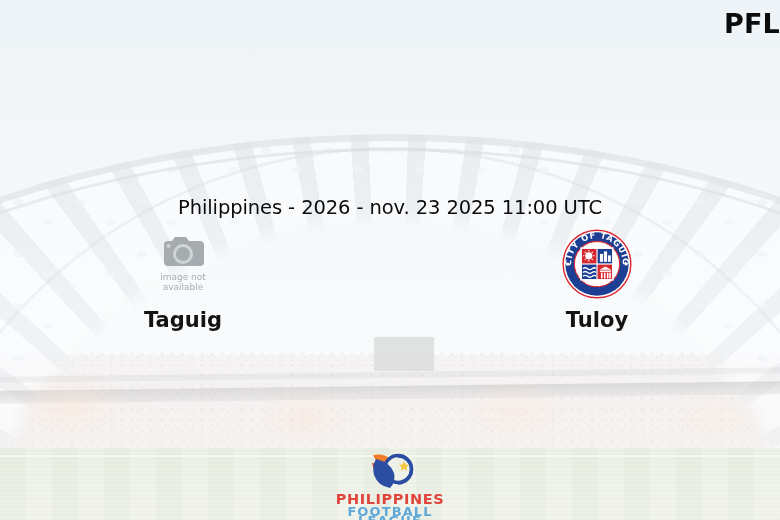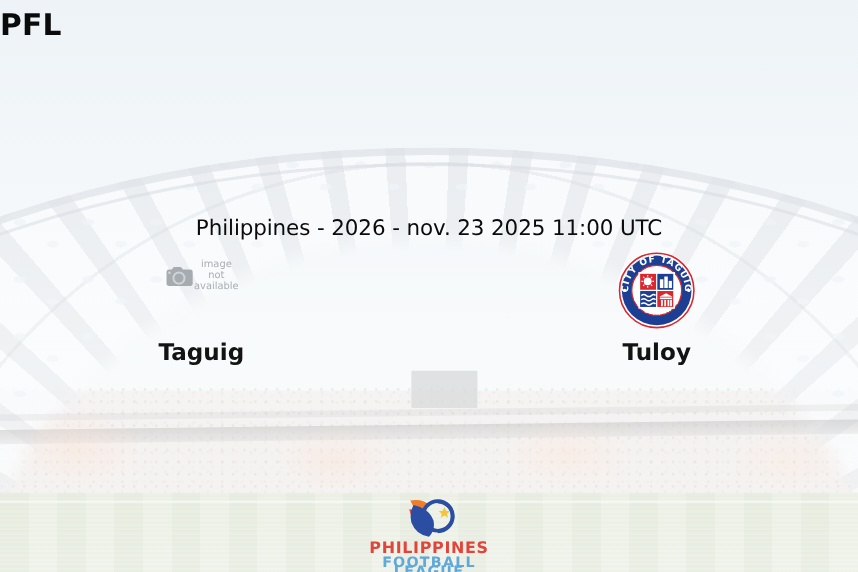--- a/index.html
+++ b/index.html
@@ -196,21 +196,21 @@
   
   .content {
     position: absolute;
     inset: 0;
   }
 
   .page-title {
     position: absolute;
     left: 0; top: 8px;
     width: 780px;
-    text-align: left;
+    text-align: right;
     font-size: 27px;
     font-weight: bold;
     color: #0b0b0b;
     letter-spacing: .2px;
   }
 
   .match-meta {
     position: absolute;
     left: 0; top: 196px;
     width: 780px;
@@ -249,22 +249,22 @@
     font-size: 21px;
     font-weight: bold;
     color: #131313;
   }
 
   
   .broken-img {
     width: 68px;
     height: 66px;
     display: flex;
-    flex-direction: row;
-    align-items: flex-start;
+    flex-direction: column;
+    align-items: center;
     justify-content: flex-start;
     padding-top: 2px;
     box-sizing: border-box;
   }
   .broken-img .cam {
     display: block;
   }
   .broken-img .alt {
     margin-top: 3px;
     font-size: 9px;

